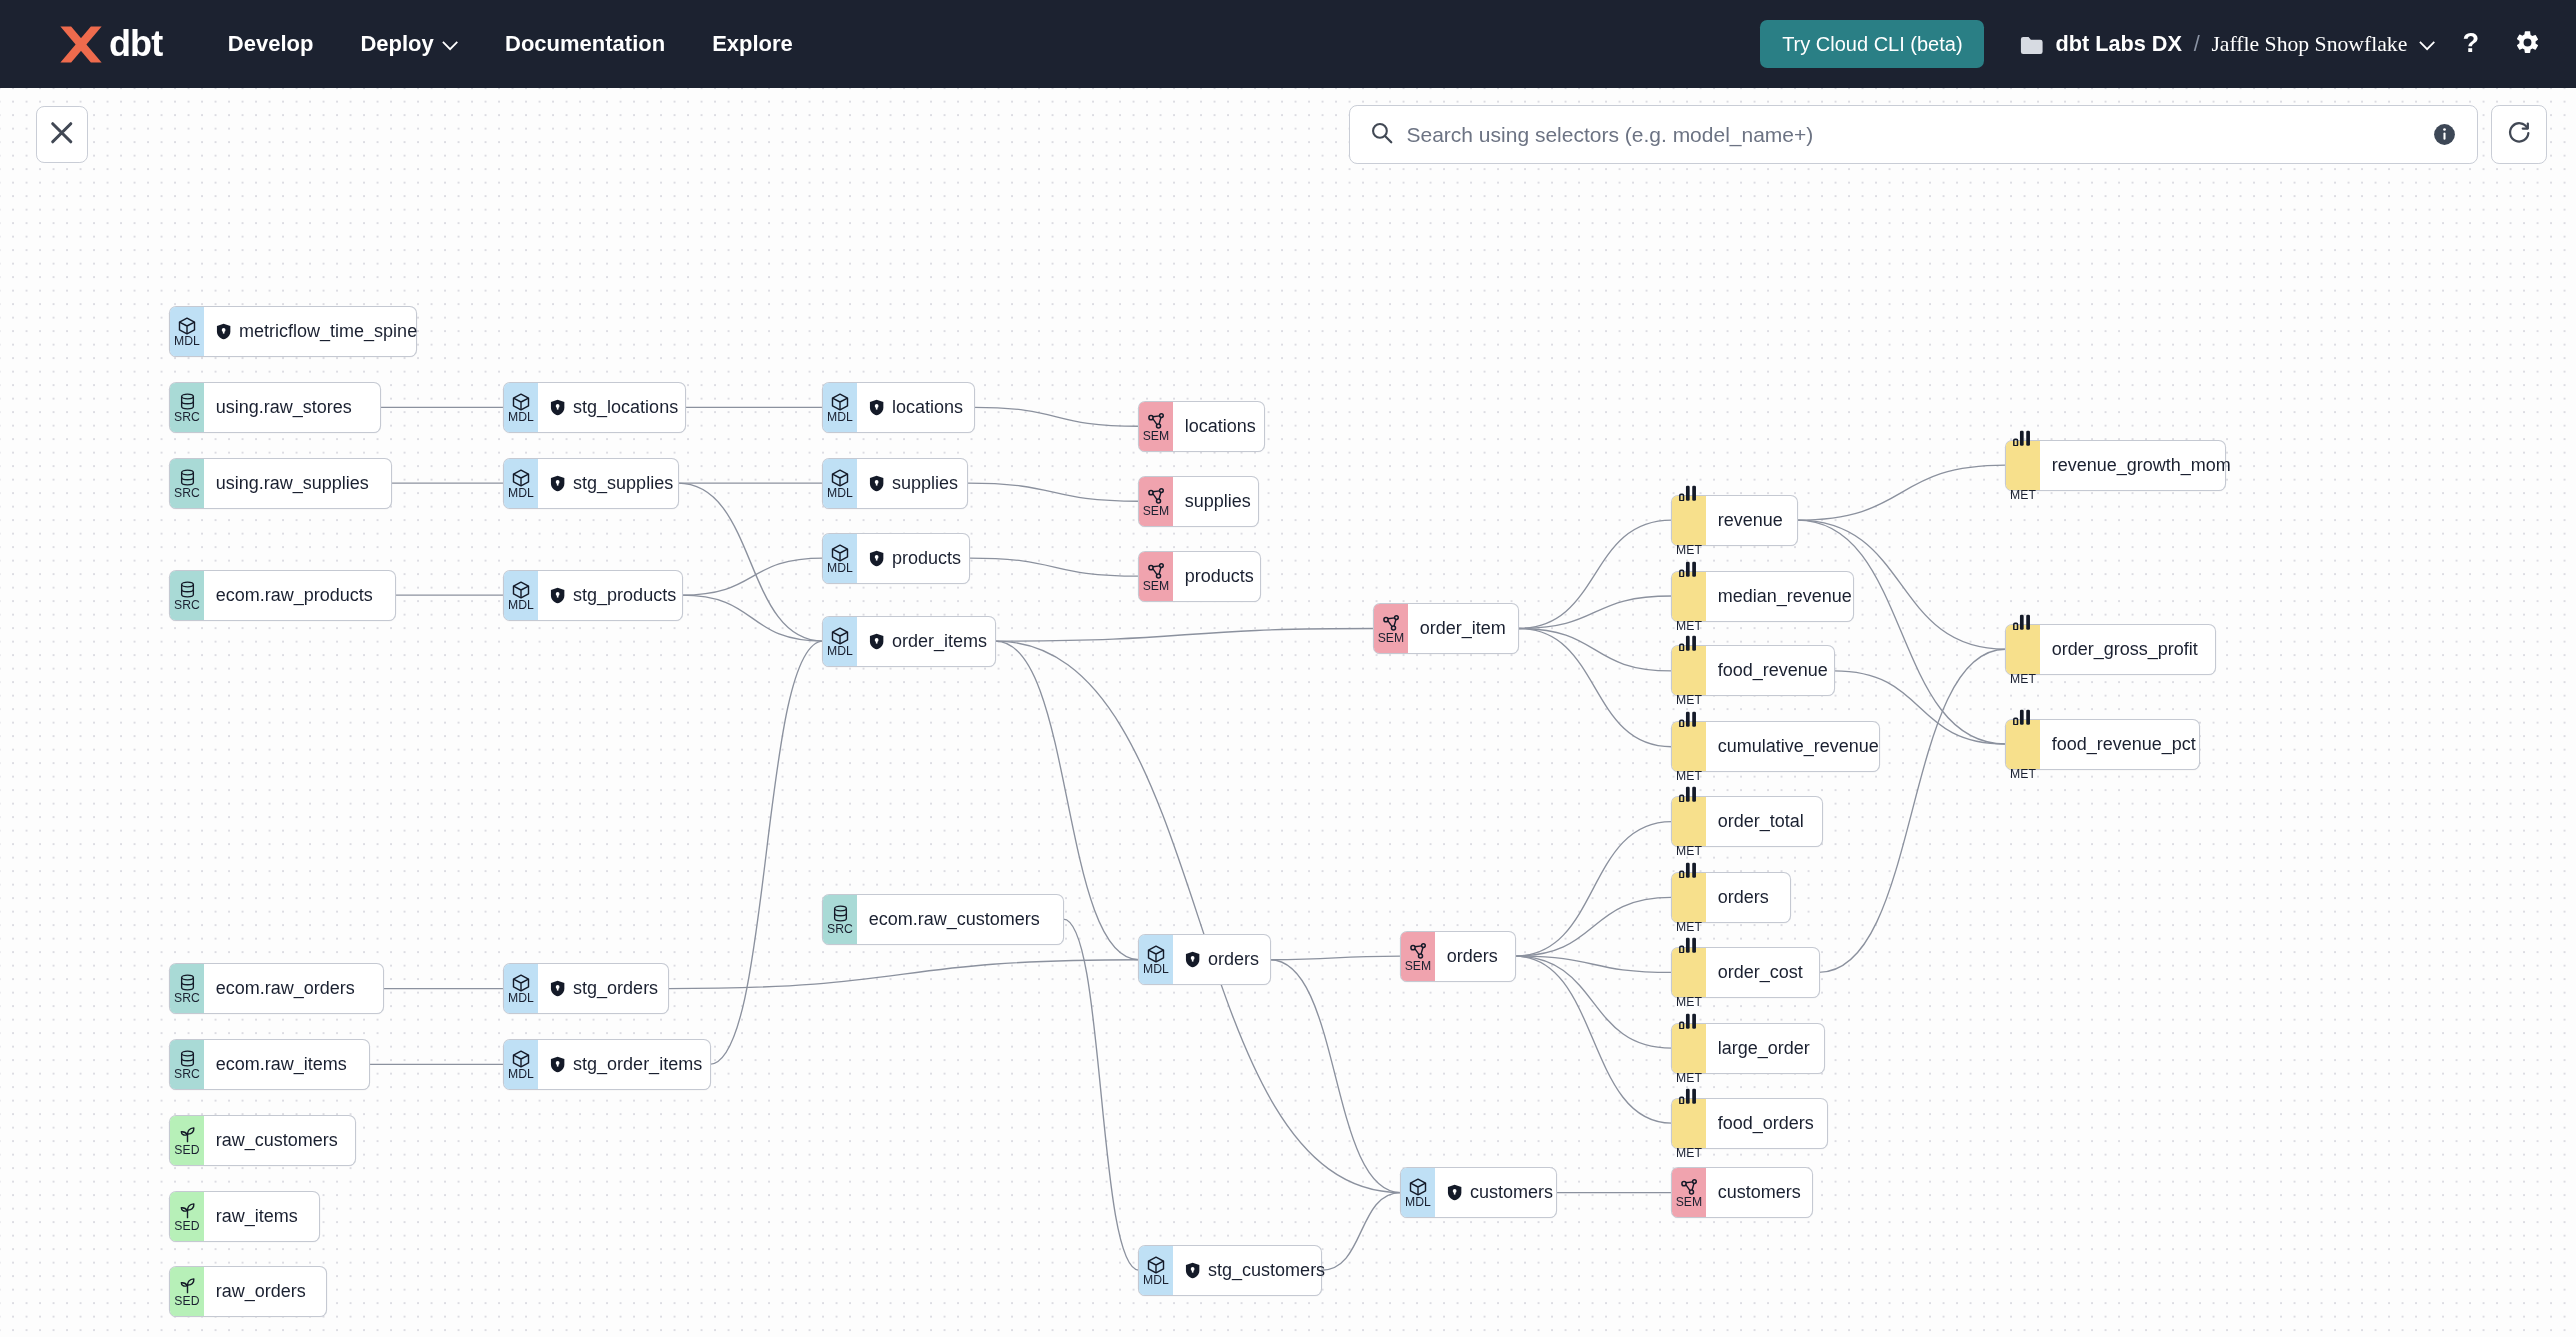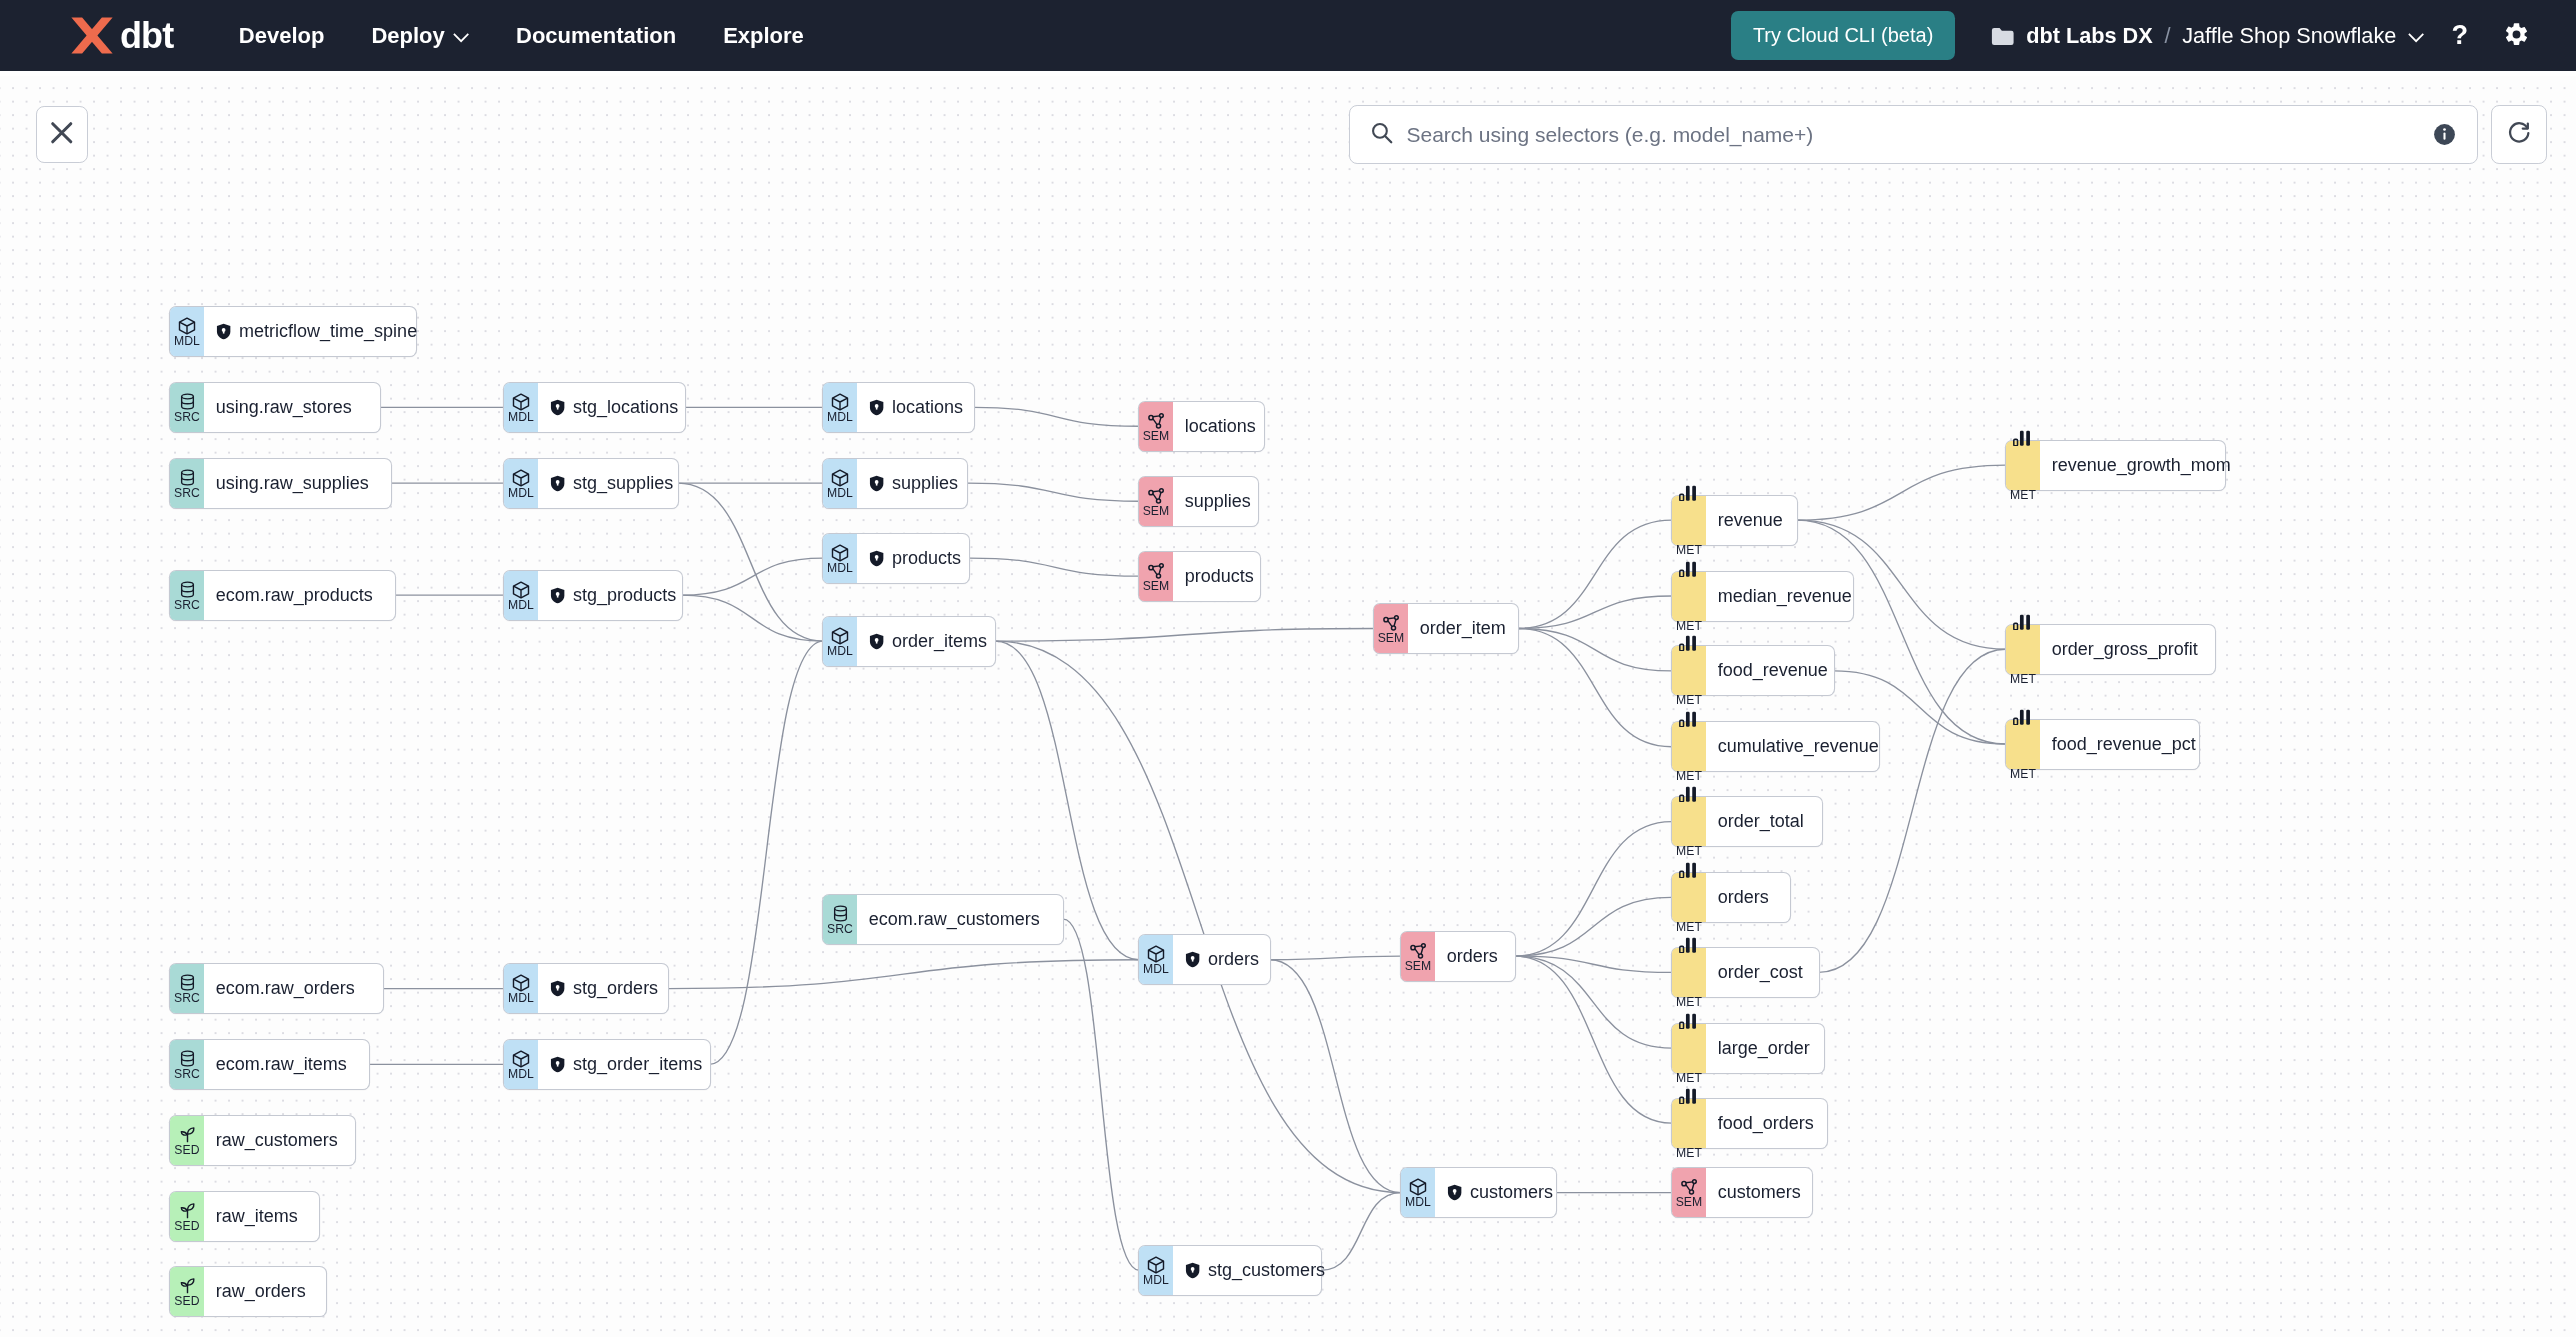--- a/index.html
+++ b/index.html
@@ -6,24 +6,24 @@
   html, body {
     width: 2576px; height: 1338px;
     font-family: "Liberation Sans", sans-serif;
     background: #ffffff;
     overflow: hidden;
   }
 
   
   .topnav {
     position: absolute; top: 0; left: 0;
-    width: 2576px; height: 71px;
+    width: 2576px; height: 88px;
     background: #1C2230;
     display: flex; align-items: center;
-    padding: 0 39px;
+    padding: 0 28px;
     z-index: 50;
   }
   .brand { display: flex; align-items: center; gap: 0; margin-left: 25px; margin-right: 42px; }
   .brand-logo { width: 56px; height: 43px; position: relative; }
   .brand-word {
     color: #ffffff; font-size: 36px; font-weight: 700;
     letter-spacing: -0.9px; line-height: 1;
   }
   .nav-links { display: flex; align-items: flex-end; gap: 0; }
   .nav-link {
@@ -41,21 +41,21 @@
     white-space: nowrap; cursor: pointer;
   }
   .breadcrumb-nav {
     display: flex; align-items: center; gap: 11.7px;
     margin-left: 36px; color: #ffffff;
     font-size: 21.7px; white-space: nowrap;
   }
   .bc-folder { width: 23.5px; height: 19px; position: relative; display:inline-block; }
   .bc-acct { font-weight: 700; }
   .bc-sep { color: #8A93A3; font-weight: 400; }
-  .bc-proj { font-weight: 400; }
+  .bc-proj { font-weight: 400; font-family: Liberation Serif, serif; }
   .icon-btn-dark {
     width: 42px; height: 42px;
     display: flex; align-items: center; justify-content: center;
     color: #ffffff; cursor: pointer; margin-left: 14.4px;
   }
 
   
   .canvas {
     position: absolute; top: 76px; left: 0;
     width: 2576px; height: 1262px;

